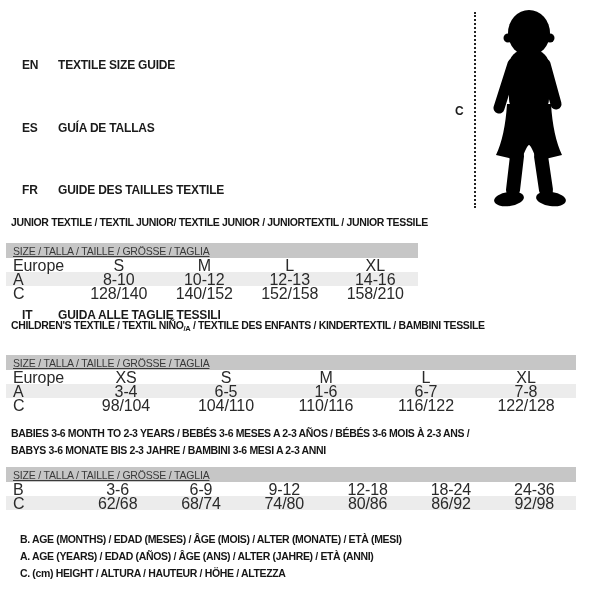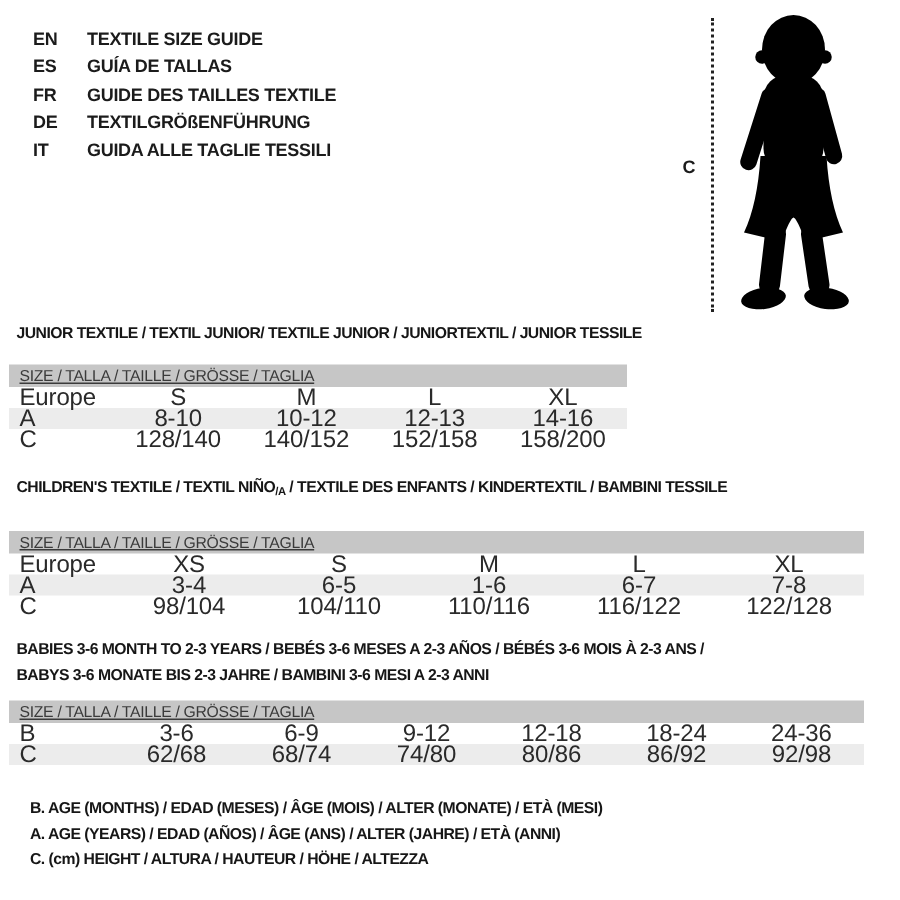--- a/index.html
+++ b/index.html
@@ -15,25 +15,26 @@
 
   
   .lang-block {
     position: absolute;
     top: 14px;
     left: 22px;
   }
   .lang-row {
     display: flex;
     height: 18.5px;
-    align-items: flex-end;
+    align-items: flex-start;
     font-weight: 700;
     font-size: 12px;
     letter-spacing: -0.2px;
     white-space: nowrap;
+    margin-top: 44px;
   }
   .lang-code { width: 36px; flex: 0 0 36px; }
 
   
   .figure-area { position: absolute; top: 0; left: 440px; width: 160px; height: 218px; }
   .height-line {
     position: absolute;
     left: 34px;
     top: 12px;
     height: 196px;
@@ -165,21 +166,21 @@
           <div class="tcell">8-10</div>
           <div class="tcell">10-12</div>
           <div class="tcell">12-13</div>
           <div class="tcell">14-16</div>
         </div>
         <div class="trow">
           <div class="tcell label">C</div>
           <div class="tcell">128/140</div>
           <div class="tcell">140/152</div>
           <div class="tcell">152/158</div>
-          <div class="tcell">158/200</div>
+          <div class="tcell">158/210</div>
         </div>
       </div>
   </div>
 
   <div class="sec sec-children">
     <div class="tbl-title"><span>CHILDREN'S TEXTILE / TEXTIL NIÑO</span><span class="sub">/A</span><span> / TEXTILE DES ENFANTS / KINDERTEXTIL / BAMBINI TESSILE</span></div>
     <div class="size-bar">SIZE / TALLA / TAILLE / GRÖSSE / TAGLIA</div>
     <div class="tbody">
         <div class="trow">
           <div class="tcell label">Europe</div>

